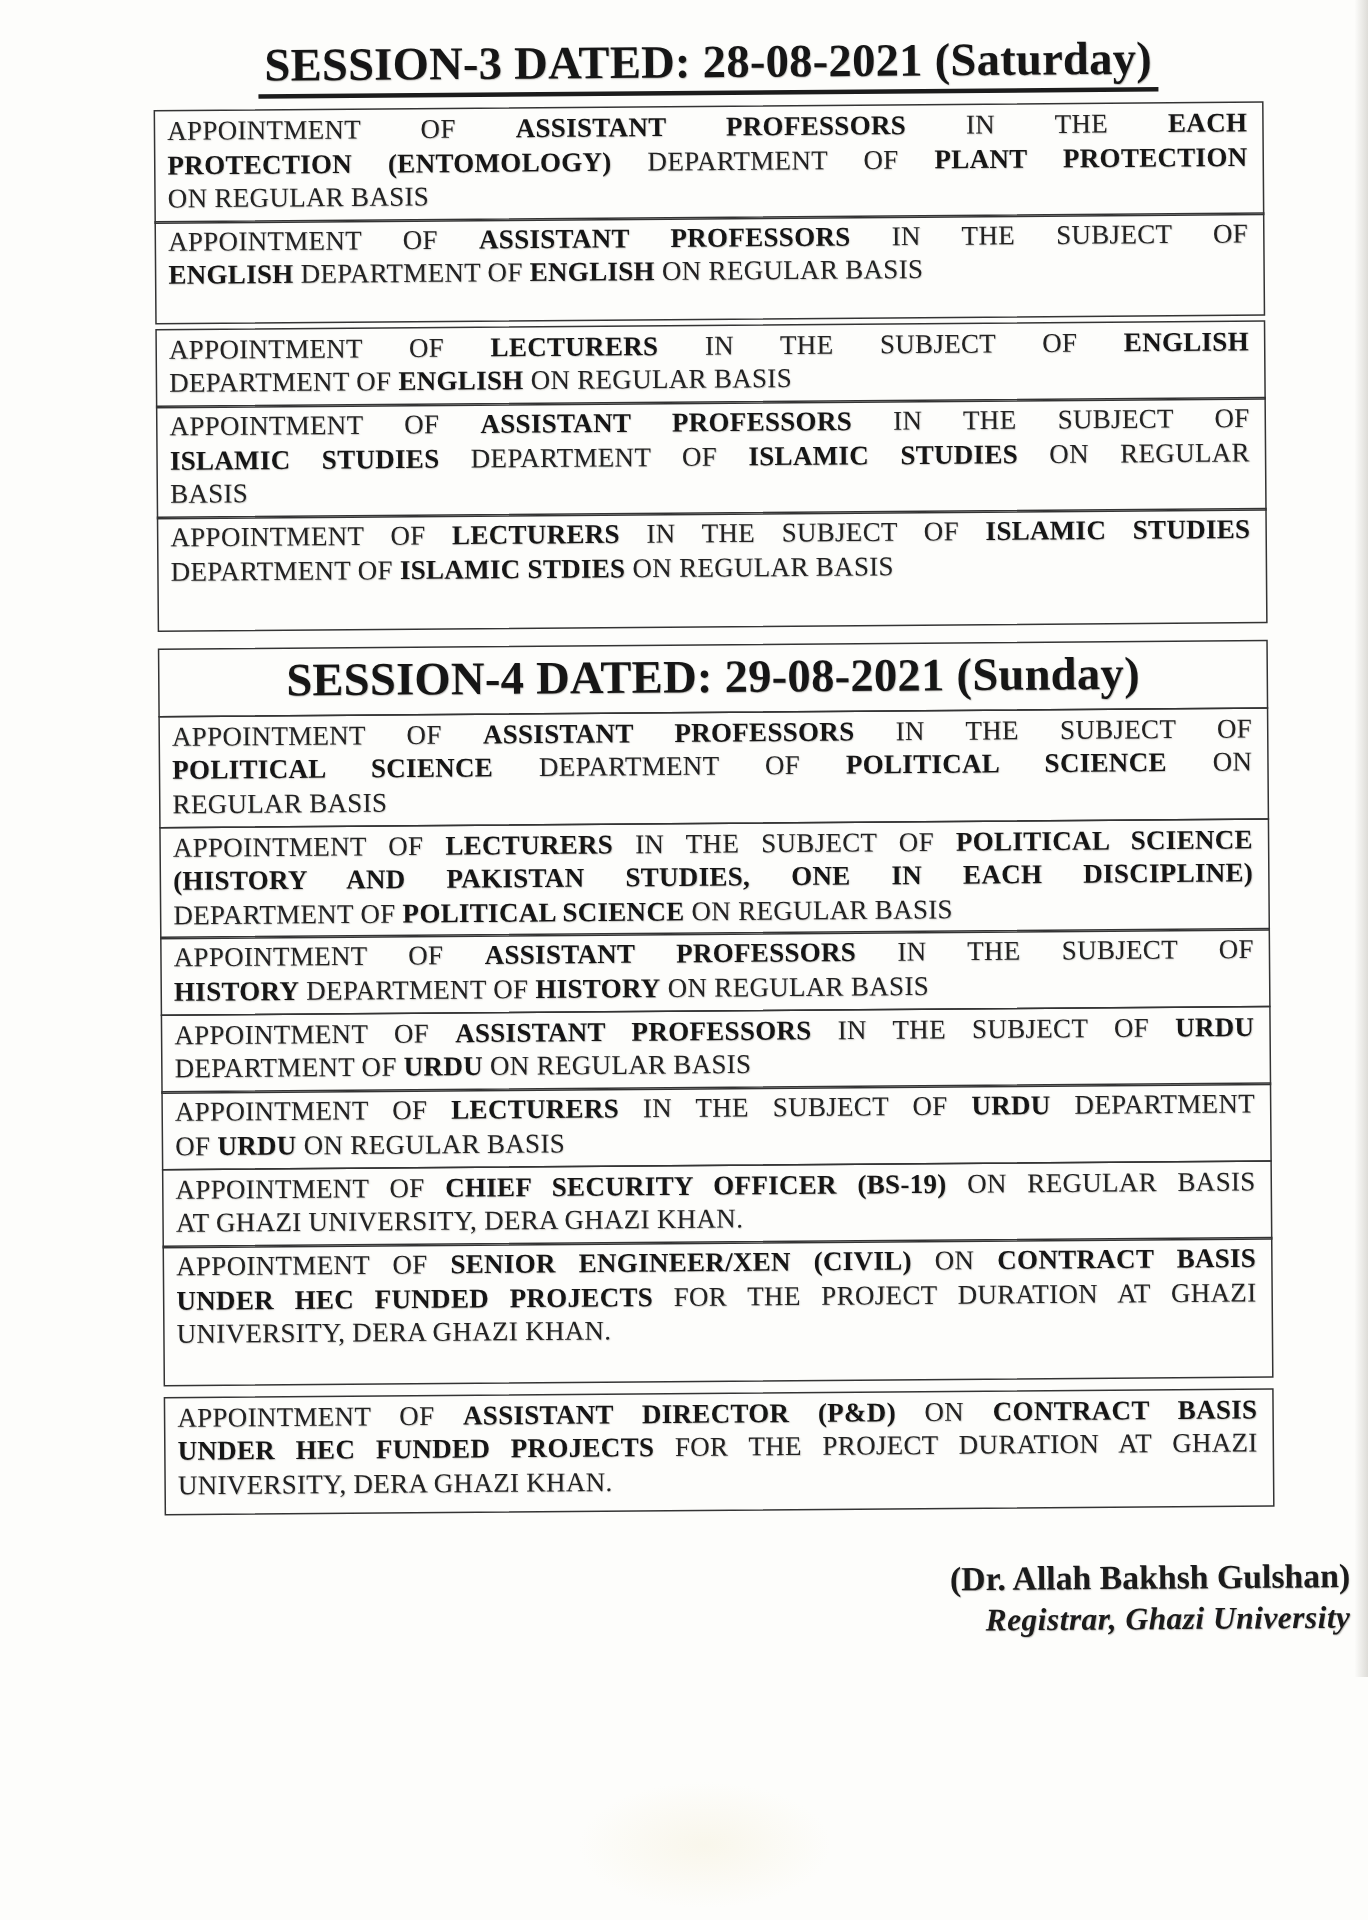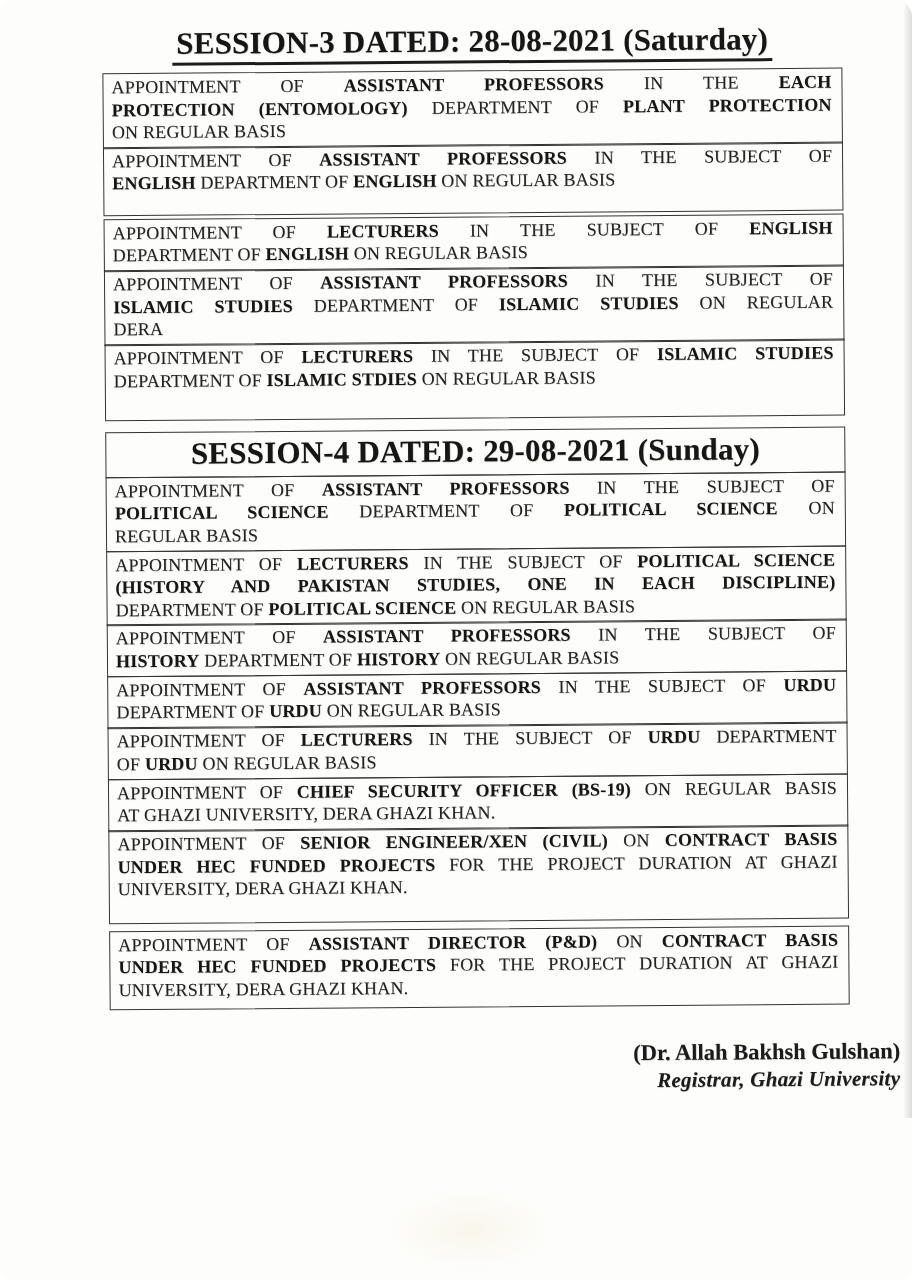--- a/index.html
+++ b/index.html
@@ -6,21 +6,20 @@
   .page {
     position: relative;
     width: 912px;
     height: 1280px;
     overflow: hidden;
     background:
       radial-gradient(ellipse 120px 60px at 470px 1230px, rgba(245,240,220,0.5), rgba(245,240,220,0) 70%),
       radial-gradient(ellipse 100px 50px at 180px 1510px, rgba(240,235,215,0.5), rgba(240,235,215,0) 70%),
       #fdfdfb;
     font-family: "Liberation Serif", "DejaVu Serif", serif;
-    border-radius: 17px;
   }
   .scan-edge {
     position: absolute; right: 0; top: 0; width: 9px; height: 1118px;
     background: linear-gradient(to right, rgba(255,255,255,0), rgba(140,135,125,0.28));
   }
   .content {
     position: absolute; left: 102px; top: 24px; width: 740px; height: 1240px;
     transform: rotate(-0.45deg); transform-origin: 40% 0;
     color: #242424;
   }
@@ -90,21 +89,21 @@
             <div class="line"><span>APPOINTMENT OF </span><span class="bold">ASSISTANT PROFESSORS</span><span> IN THE SUBJECT OF</span></div>
             <div class="line last"><span class="bold">ENGLISH</span><span> DEPARTMENT OF </span><span class="bold">ENGLISH</span><span> ON REGULAR BASIS</span></div>
           </div>
           <div class="item">
             <div class="line"><span>APPOINTMENT OF </span><span class="bold">LECTURERS</span><span> IN THE SUBJECT OF </span><span class="bold">ENGLISH</span></div>
             <div class="line last"><span>DEPARTMENT OF </span><span class="bold">ENGLISH</span><span> ON REGULAR BASIS</span></div>
           </div>
           <div class="item">
             <div class="line"><span>APPOINTMENT OF </span><span class="bold">ASSISTANT PROFESSORS</span><span> IN THE SUBJECT OF</span></div>
             <div class="line"><span class="bold">ISLAMIC STUDIES</span><span> DEPARTMENT OF </span><span class="bold">ISLAMIC STUDIES</span><span> ON REGULAR</span></div>
-            <div class="line last"><span>DERA</span></div>
+            <div class="line last"><span>BASIS</span></div>
           </div>
           <div class="item">
             <div class="line"><span>APPOINTMENT OF </span><span class="bold">LECTURERS</span><span> IN THE SUBJECT OF </span><span class="bold">ISLAMIC STUDIES</span></div>
             <div class="line last"><span>DEPARTMENT OF </span><span class="bold">ISLAMIC STDIES</span><span> ON REGULAR BASIS</span></div>
           </div>
         </div>
     </section>
 
     <section class="session s4 session-4">
       <div class="s4-heading-box">

